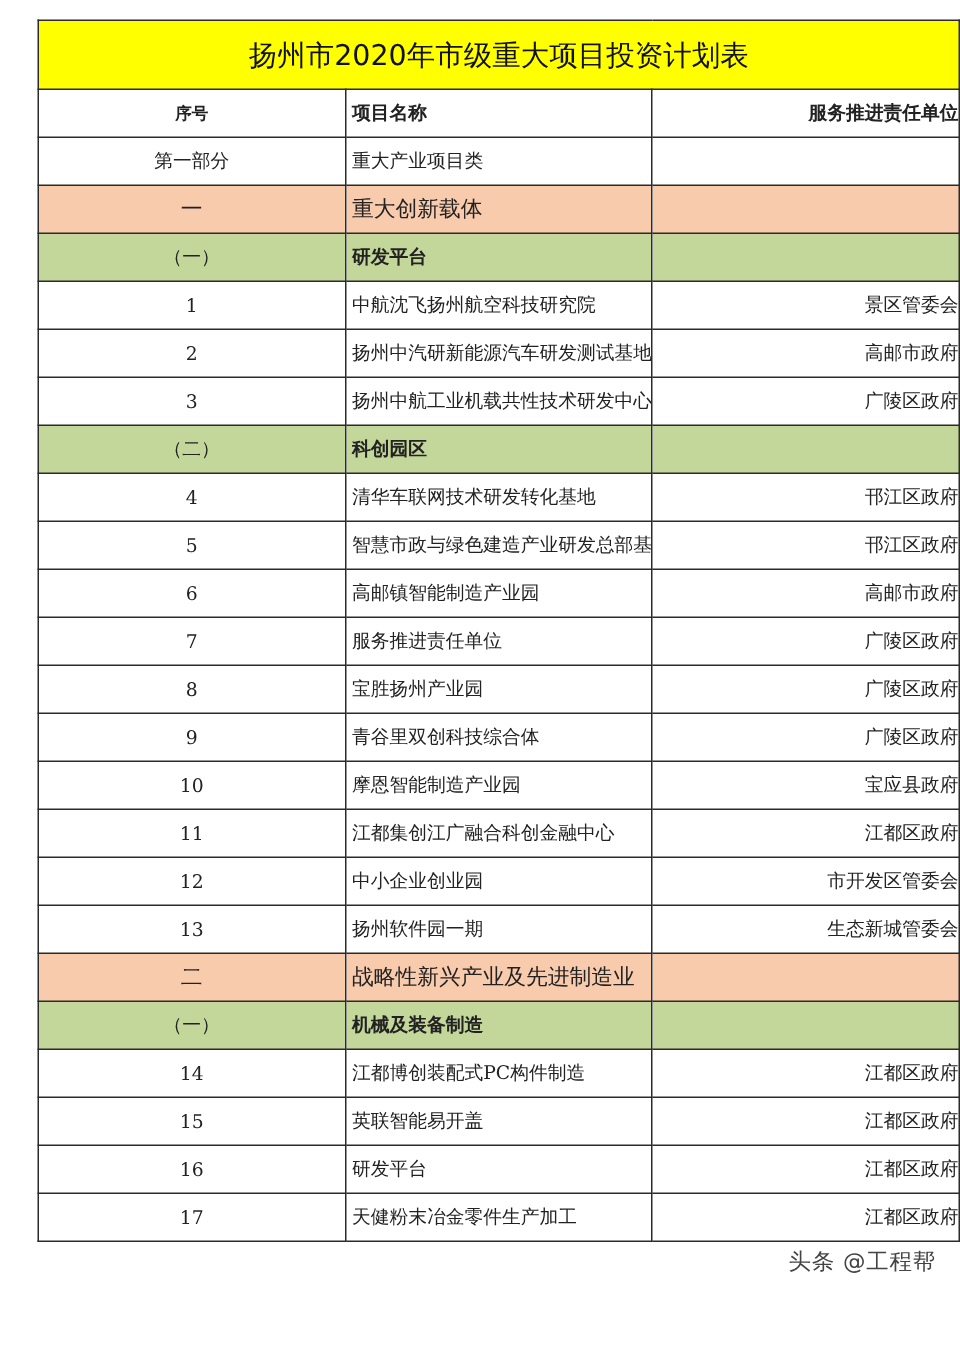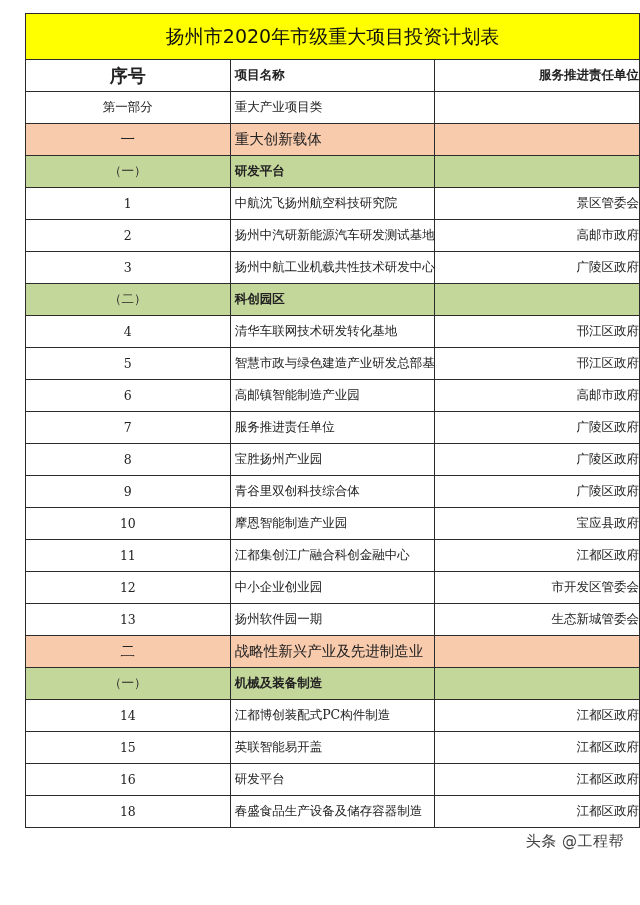--- a/index.html
+++ b/index.html
@@ -7,21 +7,21 @@
            font-family: "DejaVu Serif", "Liberation Serif", serif; color:#222; }
     table.plan { position:absolute; left:25px; top:13px; width:615px;
                  border-collapse:collapse; table-layout:fixed; }
     table.plan td { border:1.5px solid #2b2b2b; padding:0 0 0 4px; height:31px;
                     font-size:12.5px; white-space:nowrap; overflow:hidden; }
     td.c1 { width:66px; text-align:center; padding:0 !important; }
     td.c3 { width:186px; text-align:right; padding:0 !important; }
     tr.title td { background:#FFFF00; height:45px; text-align:center; font-size:19px;
                   font-family:"DejaVu Sans","Liberation Sans",sans-serif; color:#111; padding:0; }
     tr.header td { font-weight:bold; font-family:"DejaVu Sans","Liberation Sans",sans-serif; font-size:12.5px; }
-    tr.header td.c1 { font-size:18px; }
+    tr.header td.c1 { font-size:11px; }
     tr.section td { background:#F8CBAD; font-size:14.5px; }
     tr.subsection td { background:#C4D79B; font-weight:bold;
                        font-family:"DejaVu Sans","Liberation Sans",sans-serif; font-size:12.5px; }
     tr.subsection td.c1 { font-weight:normal; }
     .watermark { position:absolute; right:16px; top:832px; font-size:15px; color:#444;
                  font-family:"DejaVu Sans","Liberation Sans",sans-serif; letter-spacing:0.5px; }
   </style>
 </head>
 <body>
 
@@ -139,20 +139,20 @@
         <td class="c1">15</td>
         <td class="c2">英联智能易开盖</td>
         <td class="c3">江都区政府</td>
       </tr>
       <tr class="item">
         <td class="c1">16</td>
         <td class="c2">研发平台</td>
         <td class="c3">江都区政府</td>
       </tr>
       <tr class="item">
-        <td class="c1">18</td>
-        <td class="c2">春盛食品生产设备及储存容器制造</td>
+        <td class="c1">17</td>
+        <td class="c2">天健粉末冶金零件生产加工</td>
         <td class="c3">江都区政府</td>
       </tr>
     </tbody>
 </table>
 
 <div class="watermark">头条 @工程帮</div>
 
 </body></html>

